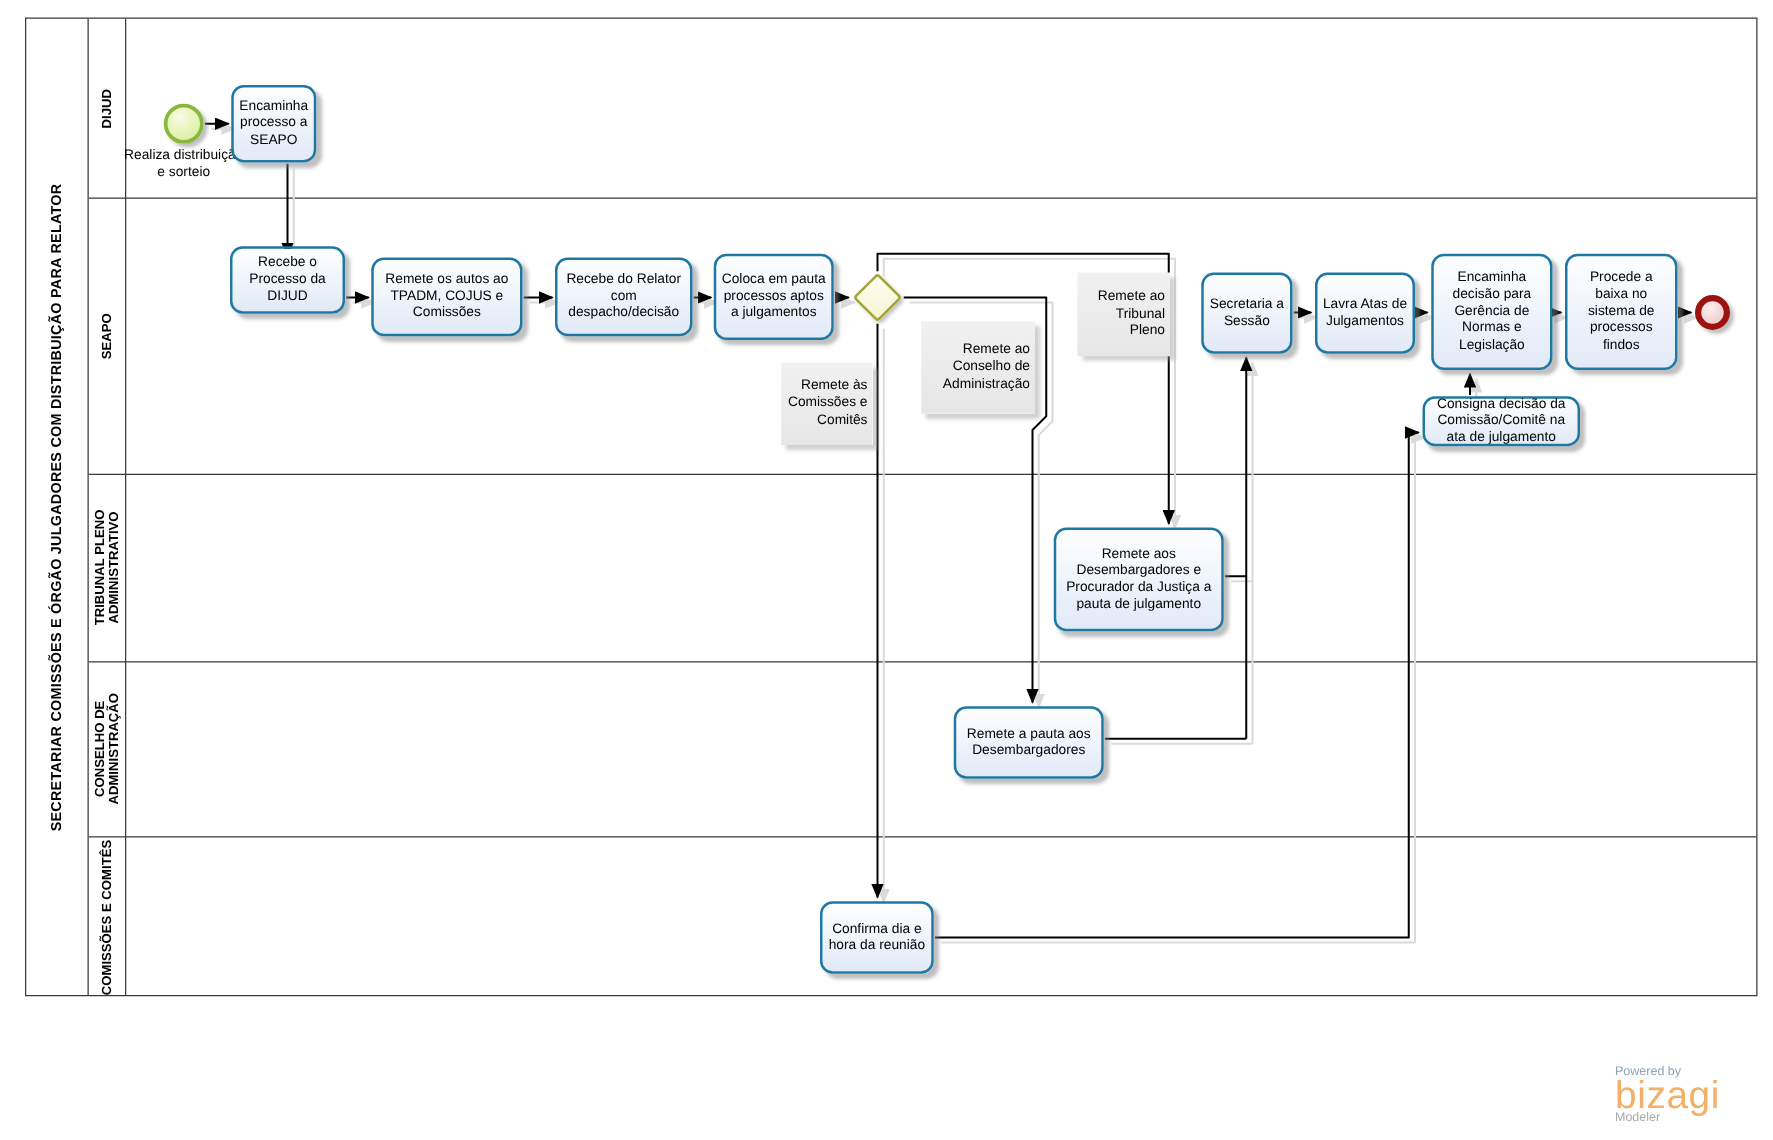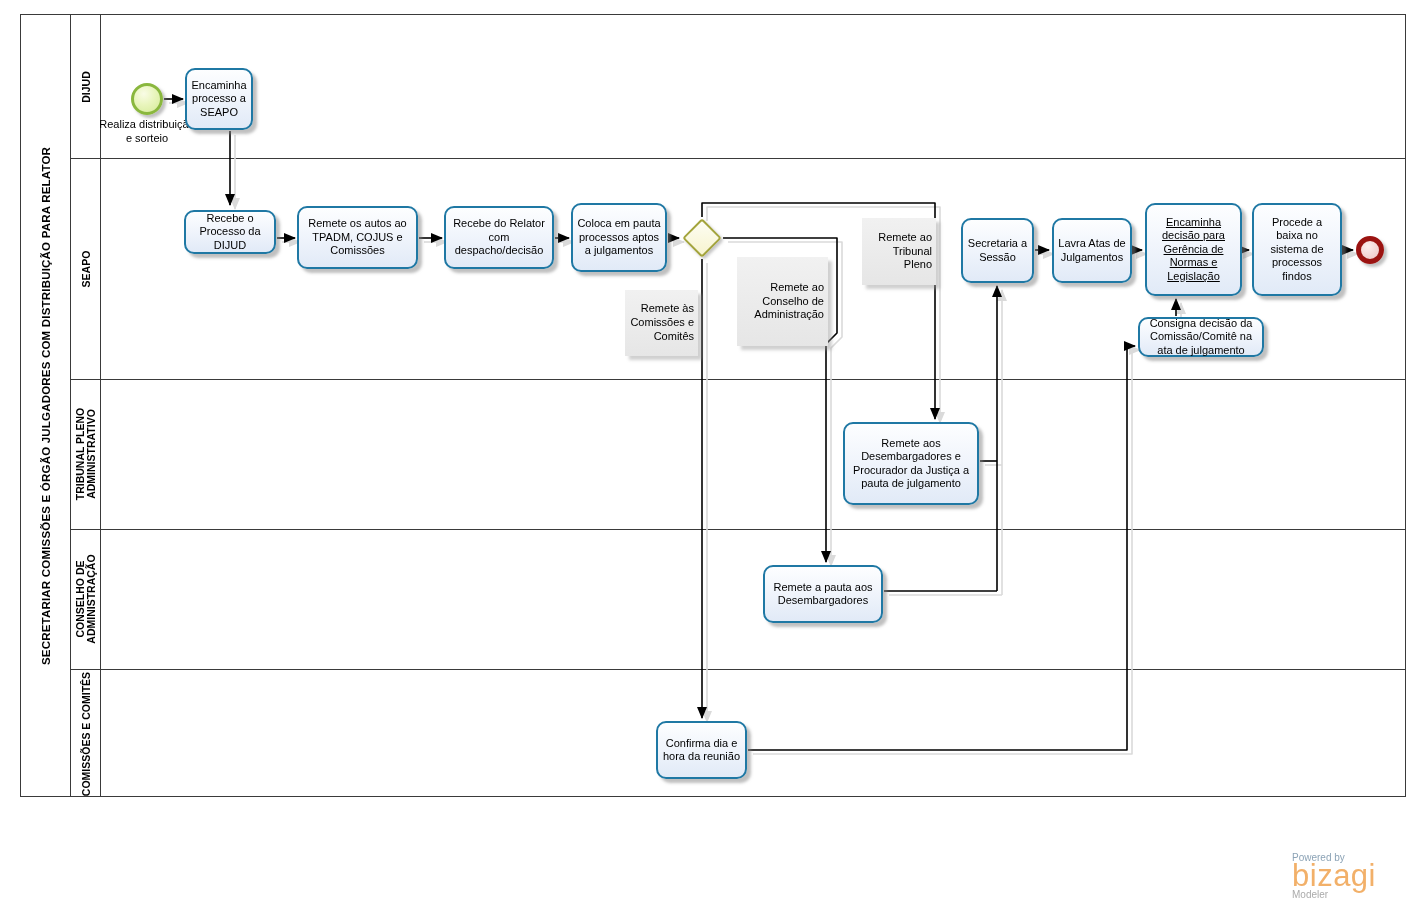--- a/index.html
+++ b/index.html
@@ -143,34 +143,34 @@
     <path class="arr" d="M1176,316 V299"></path>
   </g>
 </svg>
 
 <div class="event start" style="left:131px;top:83px;"></div>
 <div class="event-label" style="left:98px;top:118px;width:98px;">Realiza distribuição e sorteio</div>
 <div class="gateway" style="left:688px;top:224px;"></div>
 <div class="event end" style="left:1356px;top:236px;"></div>
 
 <div class="task" style="left:185px;top:68px;width:68px;height:62px;">Encaminha processo a SEAPO</div>
-<div class="task" style="left:184px;top:210px;width:92px;height:44px;">Recebe o Processo da DIJUD</div>
+<div class="task" style="left:184px;top:197px;width:92px;height:54px;">Recebe o Processo da DIJUD</div>
 <div class="task" style="left:297px;top:206px;width:121px;height:63px;">Remete os autos ao TPADM, COJUS e Comissões</div>
 <div class="task" style="left:444px;top:206px;width:110px;height:63px;">Recebe do Relator com despacho/decisão</div>
 <div class="task" style="left:571px;top:203px;width:96px;height:69px;">Coloca em pauta processos aptos a julgamentos</div>
 <div class="task" style="left:961px;top:218px;width:73px;height:65px;">Secretaria a Sessão</div>
 <div class="task" style="left:1052px;top:218px;width:80px;height:65px;">Lavra Atas de Julgamentos</div>
-<div class="task" style="left:1145px;top:203px;width:97px;height:93px;text-decoration:underline;">Encaminha decisão para Gerência de Normas e Legislação</div>
+<div class="task" style="left:1145px;top:203px;width:97px;height:93px;">Encaminha decisão para Gerência de Normas e Legislação</div>
 <div class="task" style="left:1252px;top:203px;width:90px;height:93px;">Procede a baixa no sistema de processos findos</div>
 <div class="task" style="left:1138px;top:317px;width:126px;height:40px;">Consigna decisão da Comissão/Comitê na ata de julgamento</div>
 <div class="task" style="left:843px;top:422px;width:136px;height:83px;">Remete aos Desembargadores e Procurador da Justiça a pauta de julgamento</div>
 <div class="task" style="left:763px;top:565px;width:120px;height:58px;">Remete a pauta aos Desembargadores</div>
 <div class="task" style="left:656px;top:721px;width:91px;height:58px;">Confirma dia e hora da reunião</div>
 
 <div class="annotation" style="left:625px;top:290px;width:73px;height:66px;">Remete às Comissões e Comitês</div>
-<div class="annotation" style="left:737px;top:257px;width:91px;height:89px;">Remete ao Conselho de Administração</div>
+<div class="annotation" style="left:737px;top:257px;width:91px;height:74px;">Remete ao Conselho de Administração</div>
 <div class="annotation" style="left:862px;top:218px;width:74px;height:67px;">Remete ao Tribunal Pleno</div>
 
 <div class="logo">
   <div class="powered">Powered by</div>
   <div class="name">bizagi</div>
   <div class="product">Modeler</div>
 </div>
 
 </body></html>

